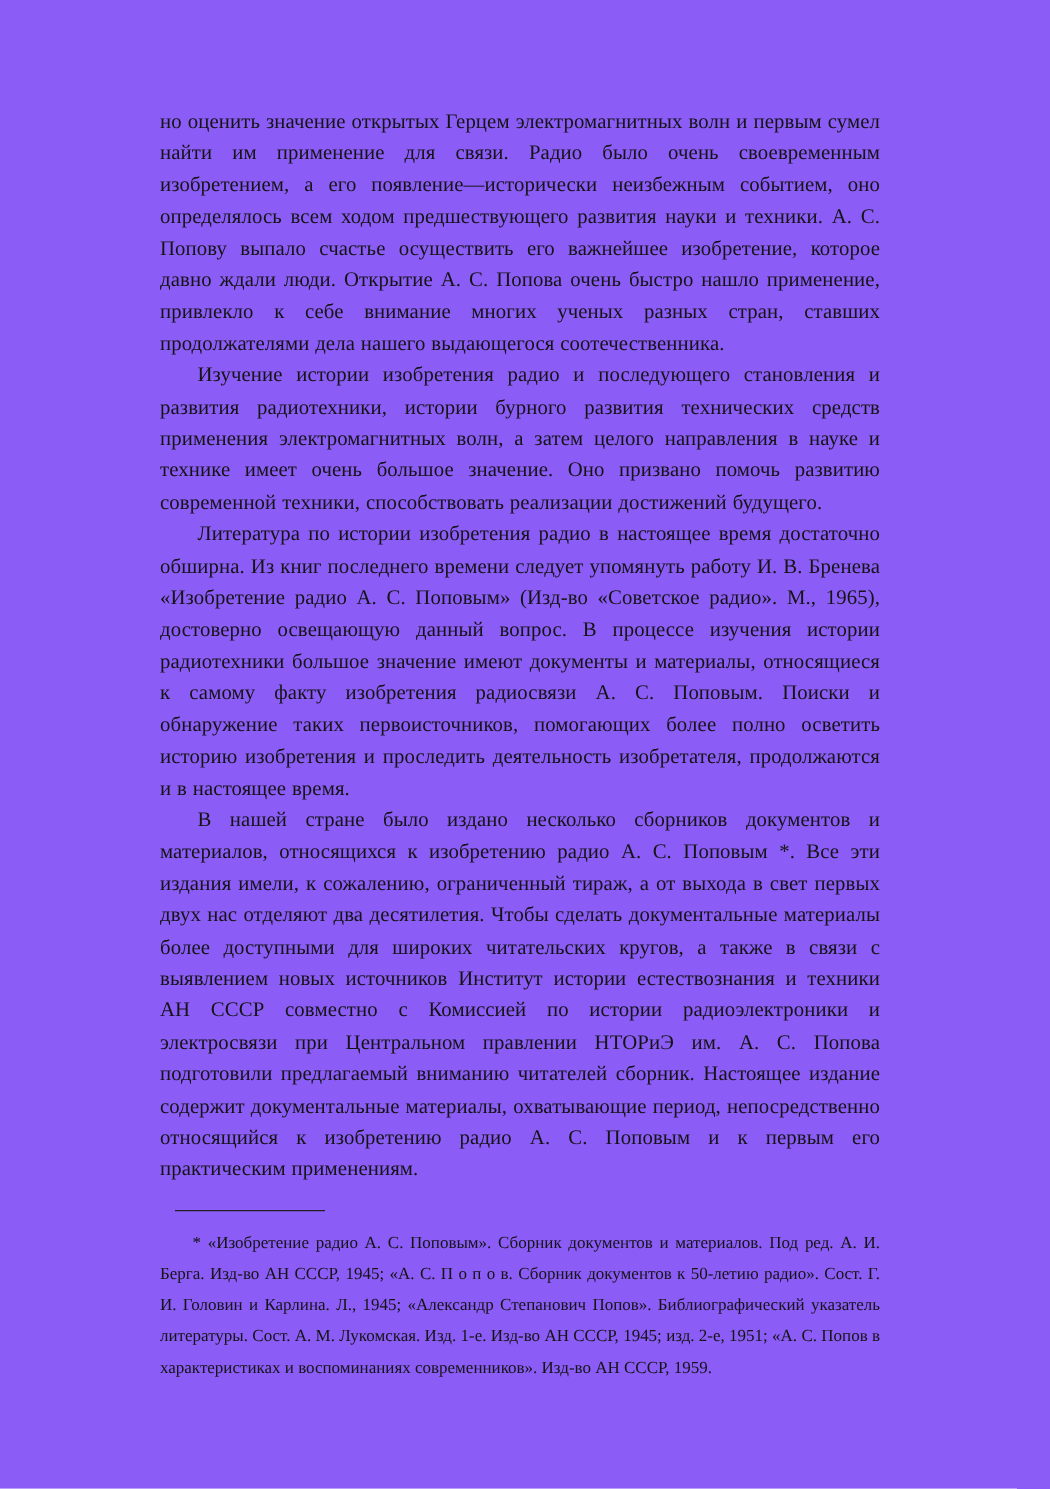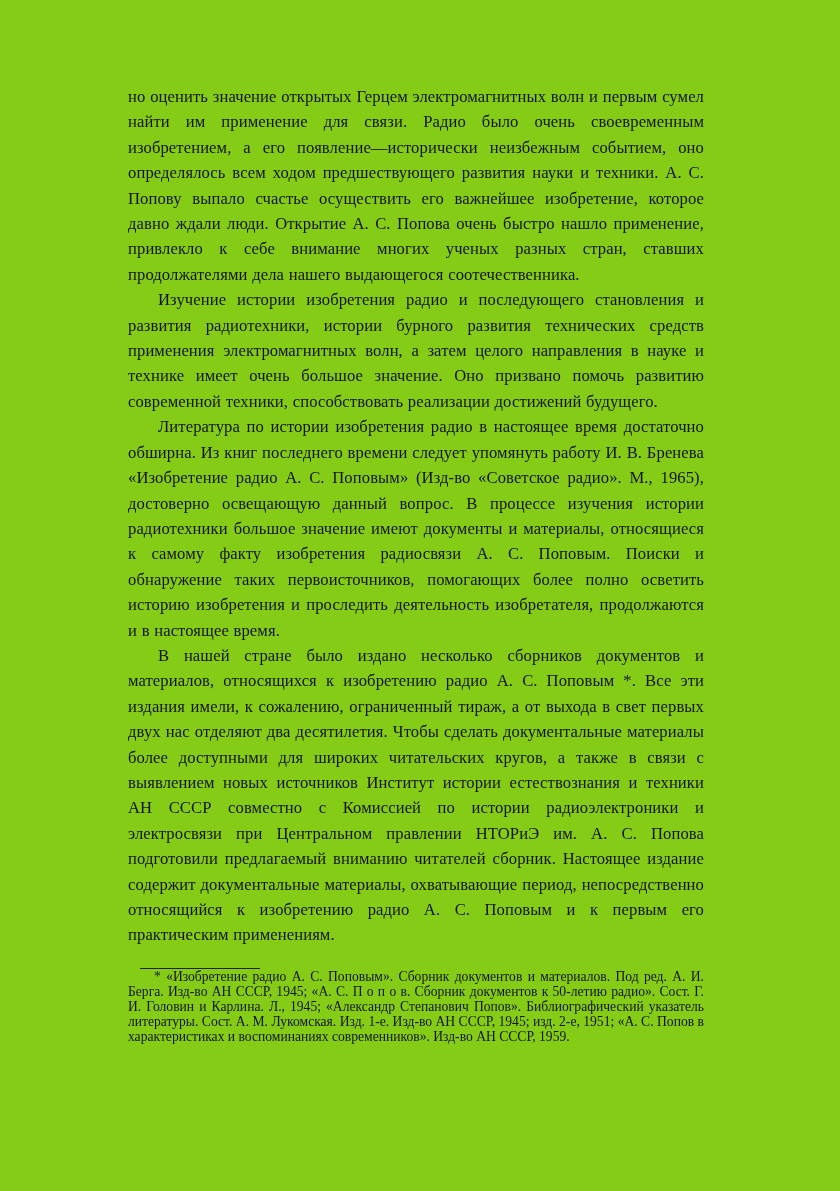--- a/index.html
+++ b/index.html
@@ -13,21 +13,21 @@
     font-family: "Liberation Serif", serif;
     color: #111111;
     position: relative;
     overflow: hidden;
   }
   .page {
     position: absolute;
     left: 0; top: 0;
     width: 840px;
     height: 1191px;
-    background: #84cc16;
+    background: #8b5cf6;
   }
   .content {
     position: absolute;
     left: 128px;
     top: 84px;
     width: 576px;
   }
   p.body-par {
     margin: 0;
     font-size: 16.6px;
@@ -52,22 +52,23 @@
     font-style: italic;
   }
   .rule {
     margin-top: 20px;
     margin-left: 12px;
     width: 120px;
     height: 1px;
     background: #222;
   }
   .footnote {
+    margin-top: 12px;
     font-size: 13.6px;
-    line-height: 15px;
+    line-height: 25px;
     text-align: justify;
     color: #141414;
   }
   .footnote .fn-indent {
     display: inline-block;
     width: 26px;
   }
 </style>
 </head>
 <body>

